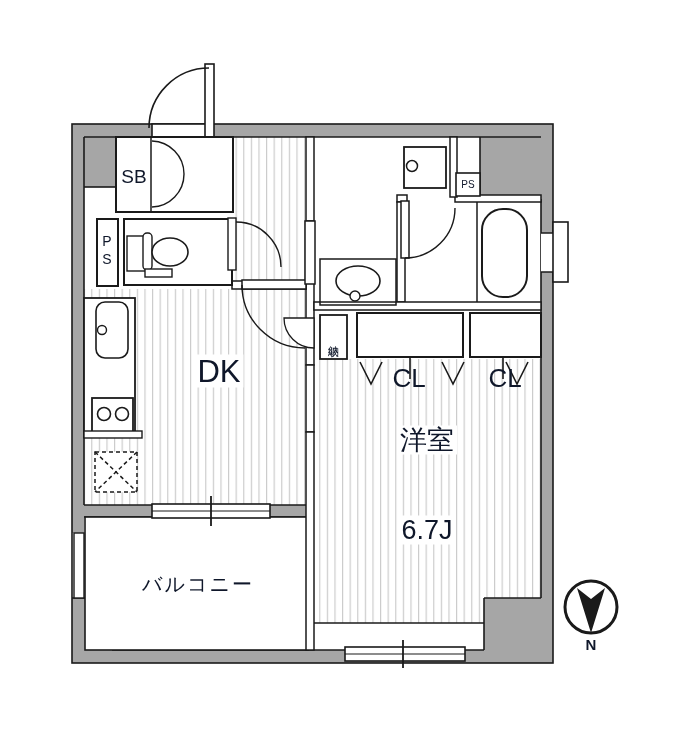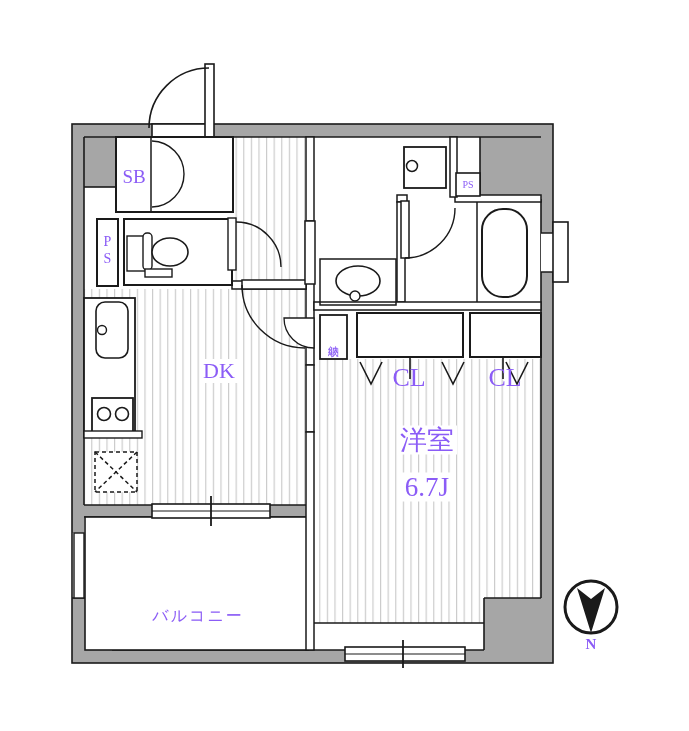--- a/index.html
+++ b/index.html
@@ -1,25 +1,25 @@
 <!DOCTYPE html>
 <html><head>
 <meta charset="utf-8">
 <style>
   html,body{margin:0;padding:0;background:#fff;}
   .stage{position:relative;width:689px;height:731px;background:#fff;overflow:hidden;
          font-family:"Liberation Sans","DejaVu Sans",sans-serif;color:#111;}
   .stage svg{position:absolute;left:0;top:0;}
   .lbl{position:absolute;transform:translate(-50%,-50%);white-space:nowrap;
-       color:#8b5cf6;line-height:1;background:#fff;padding:1px 3px;font-family:Liberation Serif, serif;}
+       color:#0f172a;line-height:1;background:#fff;padding:1px 3px;}
   .nobg{background:transparent;padding:0;}
   .vert{writing-mode:vertical-rl;text-orientation:upright;transform:translate(-50%,-50%);
         padding:2px 0;letter-spacing:2px;}
-  .f31{font-size:22px;} .f27{font-size:27px;} .f26{font-size:26px;margin-top:44px;}
-  .f20{font-size:16px;letter-spacing:2px;margin-top:32px;} .f19{font-size:19px;}
+  .f31{font-size:31px;} .f27{font-size:27px;} .f26{font-size:26px;margin-top:44px;}
+  .f20{font-size:20px;letter-spacing:2px;} .f19{font-size:19px;}
   .f14{font-size:14px;} .f11{font-size:11px;letter-spacing:0;} .f10{font-size:10px;}
   .fN{font-size:15px;font-weight:bold;}
 </style>
 </head>
 <body>
 
 <div class="stage">
 <svg width="689" height="731" viewBox="0 0 689 731">
   <defs>
     <pattern id="hatch" width="7.6" height="12" patternUnits="userSpaceOnUse">
@@ -175,21 +175,21 @@
   </g>
 
   <g>
     <circle cx="591" cy="607" r="26" fill="#ffffff" stroke="#1a1a1a" stroke-width="3"></circle>
     <path d="M 577 588 L 591 633 L 605 588 L 591 599 Z" fill="#1a1a1a"></path>
   </g>
 </svg>
 
 <div class="lbl f31" style="left:219px;top:371px">DK</div>
 <div class="lbl f27" style="left:427px;top:440px">洋室</div>
-<div class="lbl f27" style="left:427px;top:487px">6.7J</div>
+<div class="lbl f27" style="left:427px;top:530px">6.7J</div>
 <div class="lbl f20 nobg" style="left:198px;top:584px">バルコニー</div>
 <div class="lbl f19 nobg" style="left:134px;top:176px">SB</div>
 <div class="lbl f26 nobg" style="left:409px;top:334px">CL</div>
 <div class="lbl f26 nobg" style="left:505px;top:334px">CL</div>
 <div class="lbl vert f11 nobg" style="left:333px;top:337px">収納</div>
 <div class="lbl vert f14 nobg" style="left:107px;top:251px">PS</div>
 <div class="lbl f10 nobg" style="left:468px;top:185px">PS</div>
 <div class="lbl fN nobg" style="left:591px;top:644px">N</div>
 </div>
 

